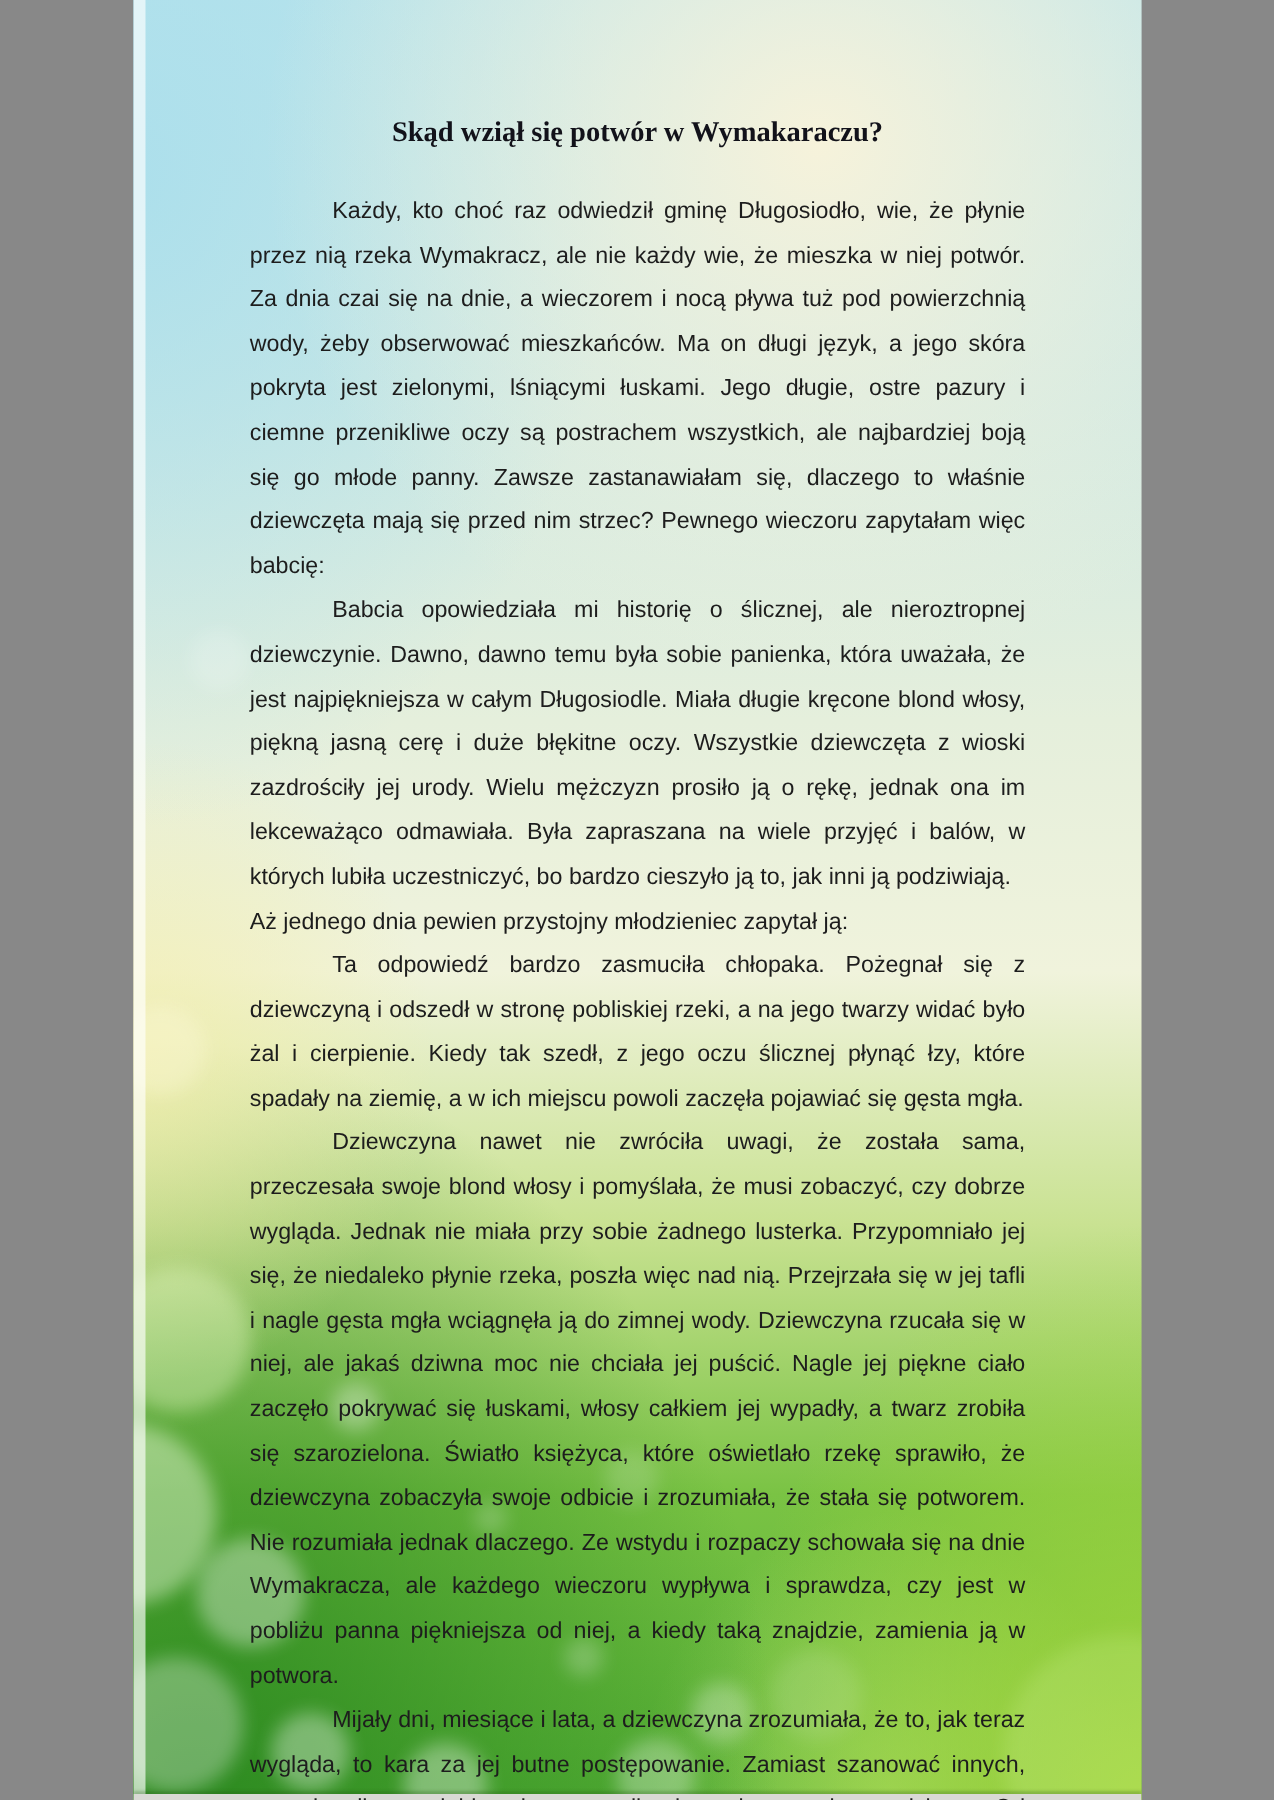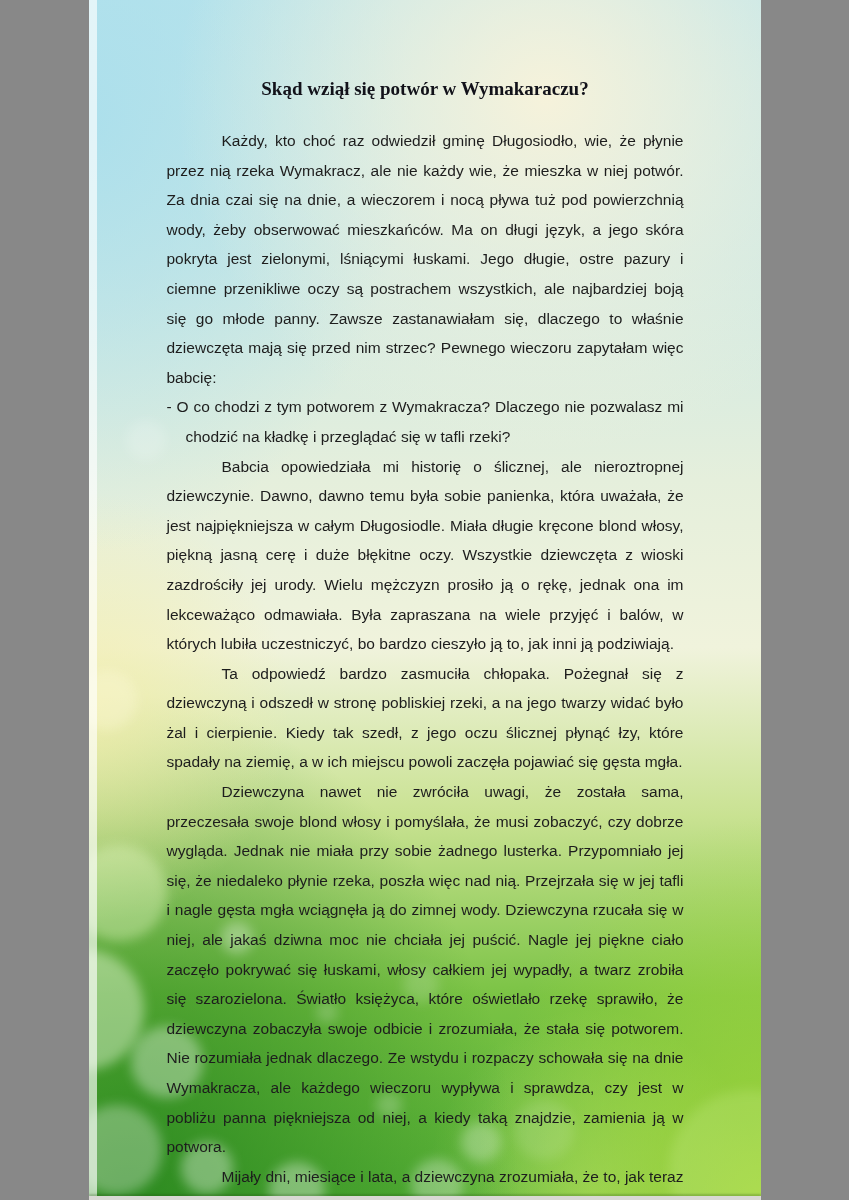--- a/index.html
+++ b/index.html
@@ -84,21 +84,21 @@
     <div class="bokeh b16"></div>
   </div>
 
   <div class="edge-left"></div>
   <div class="edge-bottom"></div>
 
   <div class="content">
     <h1 class="doc-title">Skąd wziął się potwór w Wymakaraczu?</h1>
     <div class="body-text">
       <p class="indent">Każdy, kto choć raz odwiedził gminę Długosiodło, wie, że płynie przez nią rzeka Wymakracz, ale nie każdy wie, że mieszka w niej potwór. Za dnia czai się na dnie, a wieczorem i nocą pływa tuż pod powierzchnią wody, żeby obserwować mieszkańców. Ma on długi język, a jego skóra pokryta jest zielonymi, lśniącymi łuskami. Jego długie, ostre pazury i ciemne przenikliwe oczy są postrachem wszystkich, ale najbardziej boją się go młode panny. Zawsze zastanawiałam się, dlaczego to właśnie dziewczęta mają się przed nim strzec? Pewnego wieczoru zapytałam więc babcię:</p>
-      <p class="hang">- O co chodzi z tym potworem z Wymakracza? Dlaczego nie pozwalasz mi chodzić na kładkę i przeglądać się w tafli rzeki?</p>
       <p class="indent">Babcia opowiedziała mi historię o ślicznej, ale nieroztropnej dziewczynie. Dawno, dawno temu była sobie panienka, która uważała, że jest najpiękniejsza w całym Długosiodle. Miała długie kręcone blond włosy, piękną jasną cerę i duże błękitne oczy. Wszystkie dziewczęta z wioski zazdrościły jej urody. Wielu mężczyzn prosiło ją o rękę, jednak ona im lekceważąco odmawiała. Była zapraszana na wiele przyjęć i balów, w których lubiła uczestniczyć, bo bardzo cieszyło ją to, jak inni ją podziwiają.</p>
+      <p class="flush">Aż jednego dnia pewien przystojny młodzieniec zapytał ją:</p>
       <p class="indent">Ta odpowiedź bardzo zasmuciła chłopaka. Pożegnał się z dziewczyną i odszedł w stronę pobliskiej rzeki, a na jego twarzy widać było żal i cierpienie. Kiedy tak szedł, z jego oczu ślicznej płynąć łzy, które spadały na ziemię, a w ich miejscu powoli zaczęła pojawiać się gęsta mgła.</p>
       <p class="indent">Dziewczyna nawet nie zwróciła uwagi, że została sama, przeczesała swoje blond włosy i pomyślała, że musi zobaczyć, czy dobrze wygląda. Jednak nie miała przy sobie żadnego lusterka. Przypomniało jej się, że niedaleko płynie rzeka, poszła więc nad nią. Przejrzała się w jej tafli i nagle gęsta mgła wciągnęła ją do zimnej wody. Dziewczyna rzucała się w niej, ale jakaś dziwna moc nie chciała jej puścić. Nagle jej piękne ciało zaczęło pokrywać się łuskami, włosy całkiem jej wypadły, a twarz zrobiła się szarozielona. Światło księżyca, które oświetlało rzekę sprawiło, że dziewczyna zobaczyła swoje odbicie i zrozumiała, że stała się potworem. Nie rozumiała jednak dlaczego. Ze wstydu i rozpaczy schowała się na dnie Wymakracza, ale każdego wieczoru wypływa i sprawdza, czy jest w pobliżu panna piękniejsza od niej, a kiedy taką znajdzie, zamienia ją w potwora.</p>
       <p class="indent">Mijały dni, miesiące i lata, a dziewczyna zrozumiała, że to, jak teraz wygląda, to kara za jej butne postępowanie. Zamiast szanować innych, patrzyła tylko na siebie, więc teraz nikt nie spojrzy na nią z podziwem. Od tamtej pory mieszkańcy przekazują sobie tą opowieść i przestrzegają swoje córki przed dziewczyną uwięzioną w ciele potwora. Dlatego każda młoda panienka w okolicy wie, że nie należy przeglądać się w Wymakraczu, a od urody ważniejsze jest dobre serce, roztropność i skromność.</p>
     </div>
   </div>
 
 </div>
 
 </body></html>

